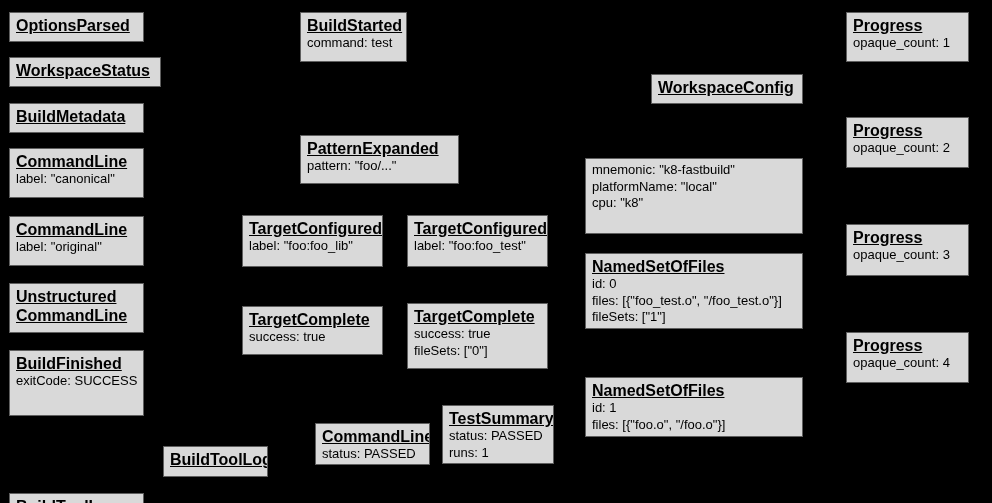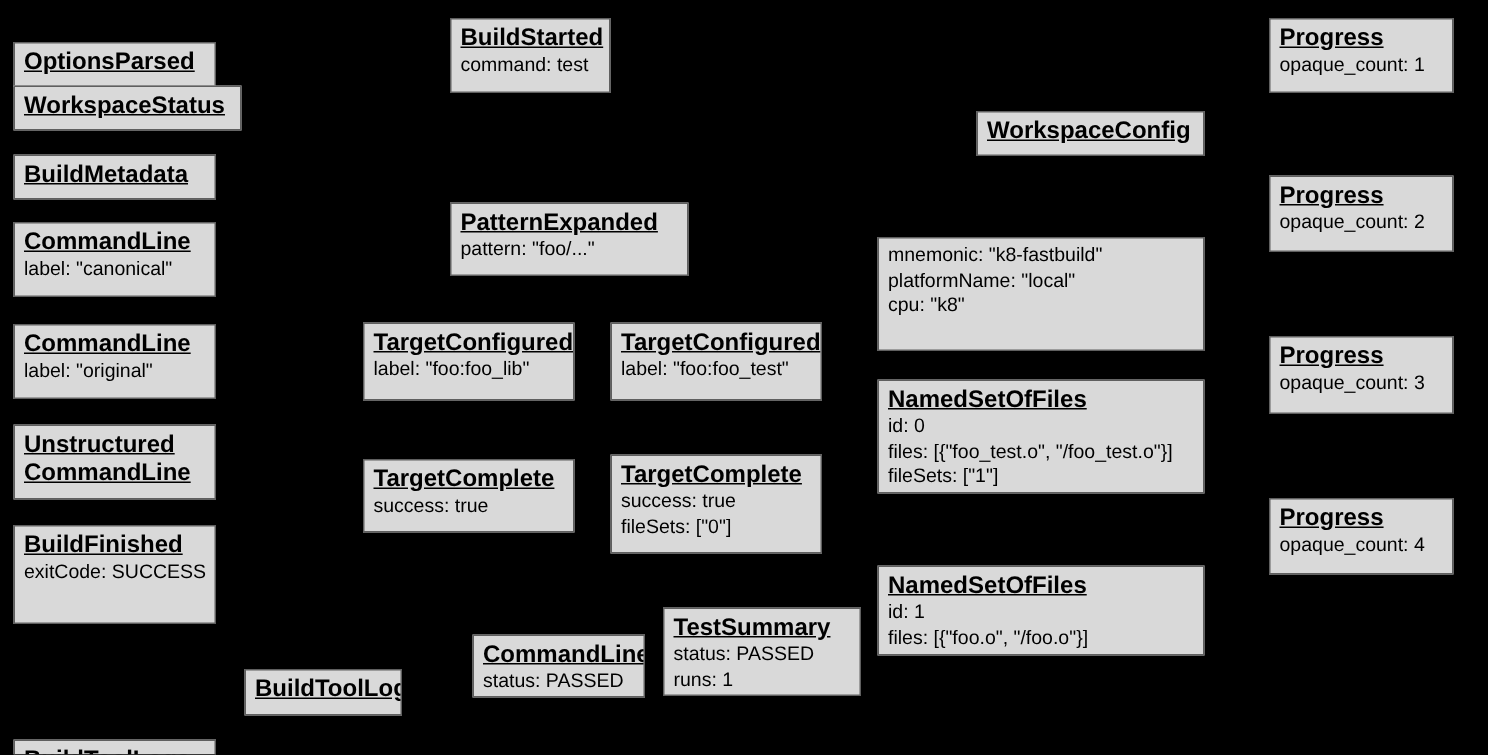--- a/index.html
+++ b/index.html
@@ -34,21 +34,21 @@
   .node-body-line {
     font-size: 13px;
     line-height: 16.5px;
     white-space: nowrap;
   }
 </style>
 </head>
 <body>
 
 <div id="canvas">
-    <div class="node" style="left: 9px; top: 28px; width: 135px; height: 30px;">
+    <div class="node" style="left: 9px; top: 12px; width: 135px; height: 30px;">
       <div class="node-title">OptionsParsed</div>
     </div>
     <div class="node" style="left: 9px; top: 103px; width: 135px; height: 30px;">
       <div class="node-title">BuildMetadata</div>
     </div>
     <div class="node" style="left: 9px; top: 57px; width: 152px; height: 30px;">
       <div class="node-title">WorkspaceStatus</div>
     </div>
     <div class="node" style="left: 9px; top: 148px; width: 135px; height: 50px;">
       <div class="node-title">CommandLine</div>
@@ -94,21 +94,21 @@
     </div>
     <div class="node" style="left: 407px; top: 303px; width: 141px; height: 66px;">
       <div class="node-title">TargetComplete</div>
       <div class="node-body-line">success: true</div>
       <div class="node-body-line">fileSets: ["0"]</div>
     </div>
     <div class="node" style="left: 315px; top: 423px; width: 115px; height: 42px;">
       <div class="node-title">CommandLine</div>
       <div class="node-body-line">status: PASSED</div>
     </div>
-    <div class="node" style="left: 442px; top: 405px; width: 132px; height: 59px;">
+    <div class="node" style="left: 442px; top: 405px; width: 112px; height: 59px;">
       <div class="node-title">TestSummary</div>
       <div class="node-body-line">status: PASSED</div>
       <div class="node-body-line">runs: 1</div>
     </div>
     <div class="node" style="left: 651px; top: 74px; width: 152px; height: 30px;">
       <div class="node-title">WorkspaceConfig</div>
     </div>
     <div class="node" style="left: 585px; top: 158px; width: 218px; height: 76px;">
       <div class="node-body-line">mnemonic: "k8-fastbuild"</div>
       <div class="node-body-line">platformName: "local"</div>

